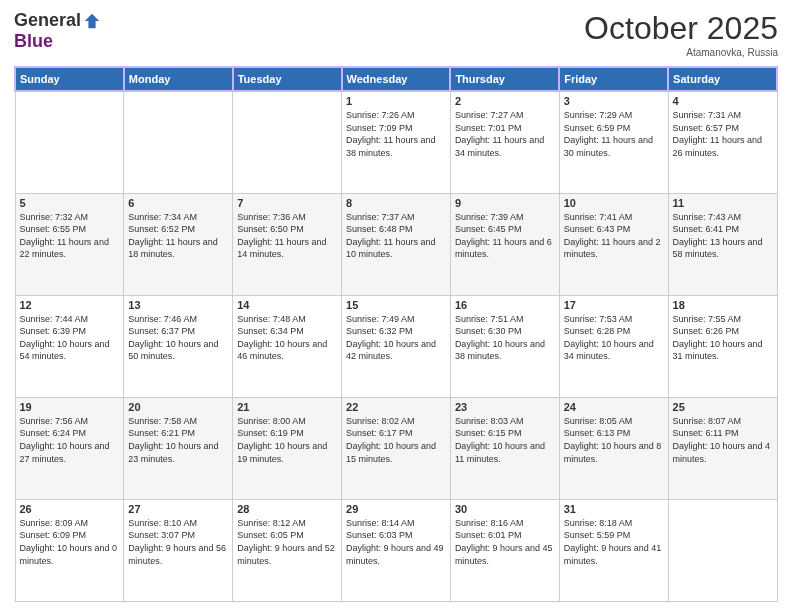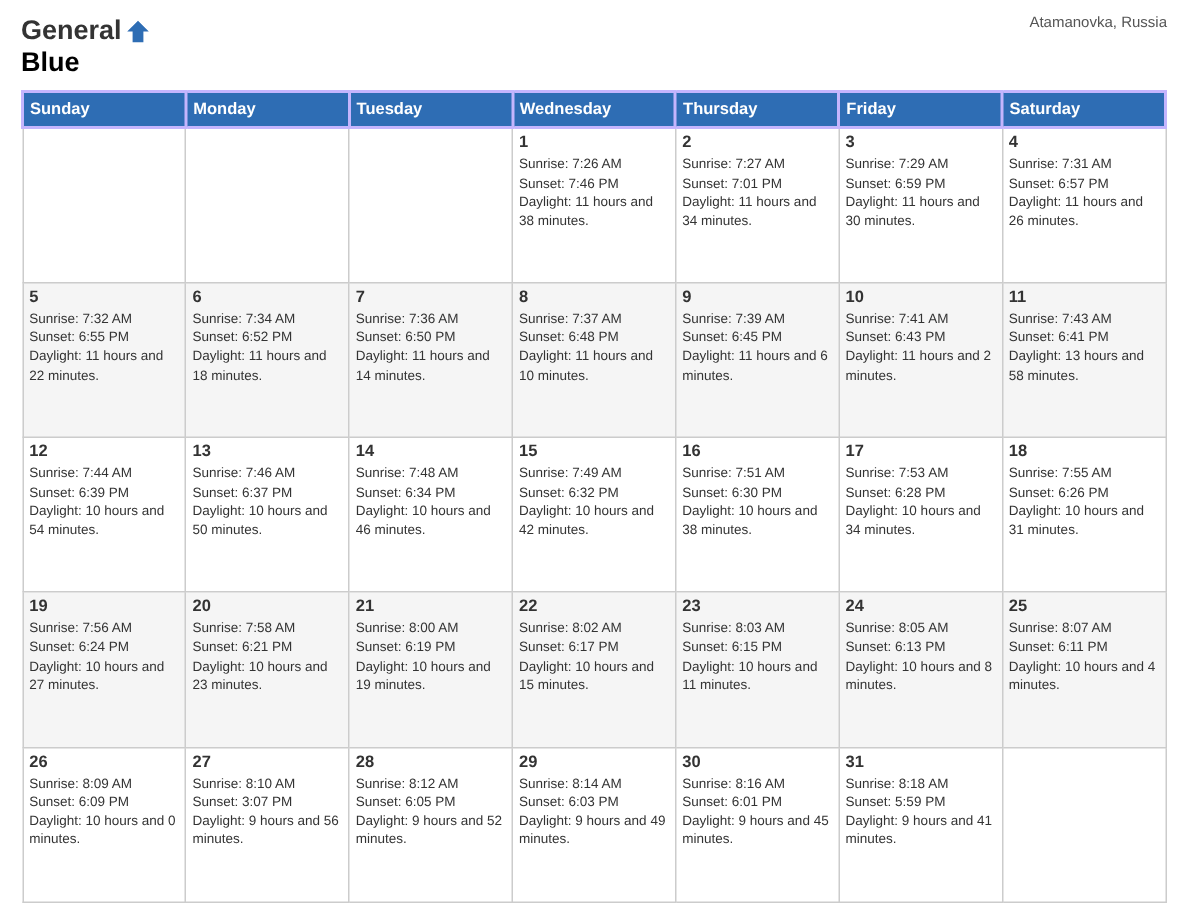--- a/index.html
+++ b/index.html
@@ -33,21 +33,21 @@
       align-items: center;
     }
     .logo-general {
       font-size: 18px;
       font-weight: bold;
       color: #333;
     }
     .logo-blue {
       font-size: 18px;
       font-weight: bold;
-      color: #000000;
+      color: #701a75;
     }
     .logo-icon {
       width: 18px;
       height: 18px;
       margin-left: 2px;
     }
     .title-block {
       text-align: right;
     }
     .month-title {
@@ -112,20 +112,21 @@
     <div class="logo">
       <div class="logo-text">
         <span class="logo-general">General</span>
         <svg class="logo-icon" viewBox="0 0 20 20">
           <polygon points="10,2 18,10 14,10 14,18 6,18 6,10 2,10" fill="#2e6db4"></polygon>
         </svg>
       </div>
       <span class="logo-blue">Blue</span>
     </div>
     <div class="title-block">
+      <div class="month-title">October 2025</div>
       <div class="location">Atamanovka, Russia</div>
     </div>
   </div>
 
   <table class="calendar">
     <thead>
       <tr>
       <th>Sunday</th>
           <th>Monday</th>
           <th>Tuesday</th>
@@ -137,21 +138,21 @@
     </thead>
     <tbody id="calendar-body">
     <tr>
           <td class="empty-cell"></td>
           <td class="empty-cell"></td>
           <td class="empty-cell"></td>
           <td>
             <span class="day-num">1</span>
             <div class="cell-content">
               <div>Sunrise: 7:26 AM</div>
-              <div>Sunset: 7:46 PM</div>
+              <div>Sunset: 7:09 PM</div>
               <div>Daylight: 11 hours and 38 minutes.</div>
             </div>
           </td>
           <td>
             <span class="day-num">2</span>
             <div class="cell-content">
               <div>Sunrise: 7:27 AM</div>
               <div>Sunset: 7:01 PM</div>
               <div>Daylight: 11 hours and 34 minutes.</div>
             </div>

